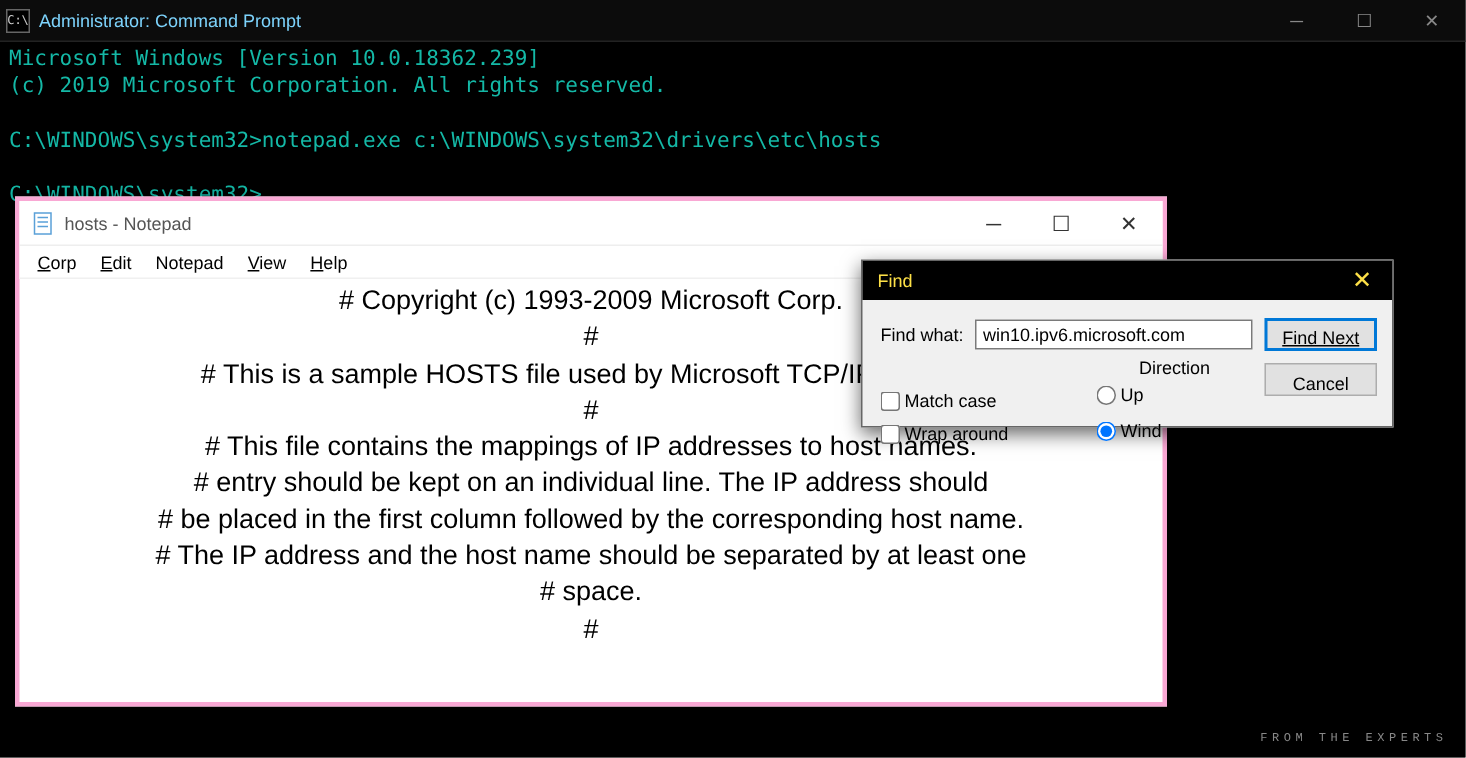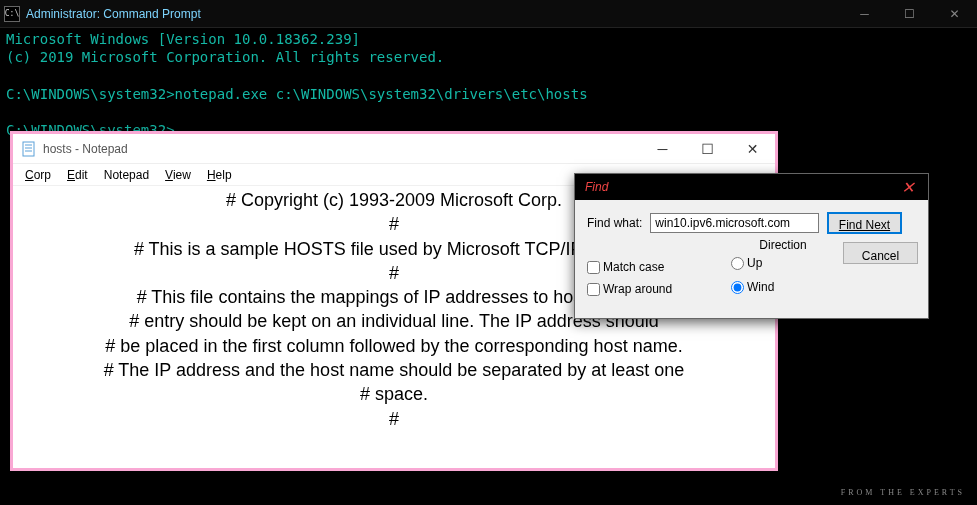--- a/index.html
+++ b/index.html
@@ -125,42 +125,41 @@
     top: 173px;
     left: 574px;
     width: 355px;
     background: #f0f0f0;
     border: 1px solid #666;
     box-shadow: 0 4px 12px rgba(0,0,0,0.6);
   }
   .find-titlebar {
     height: 26px;
     background: #000;
-    color: #ef4444;
+    color: #fde047;
     display: flex;
     align-items: center;
     padding-left: 10px;
     font-size: 12px;
-    font-style: italic;
   }
   .find-title { flex: 1; }
   .find-close {
     width: 40px;
     height: 26px;
     display: flex;
     align-items: center;
     justify-content: center;
     font-size: 16px;
   }
   .find-body {
-    padding: 12px 26px 14px 12px;
+    padding: 12px 10px 14px 12px;
     font-size: 12px;
     color: #000;
     position: relative;
-    height: 118px;
+    height: 84px;
   }
   .find-row1 {
     display: flex;
     align-items: center;
     gap: 8px;
   }
   .find-label {}
   .find-input {
     flex: 1;
     height: 20px;
@@ -225,21 +224,21 @@
   .radio-item input {
     width: 13px; height: 13px;
   }
   
   .watermark {
     position: absolute;
     bottom: 8px;
     right: 12px;
     text-align: left;
     color: #666;
-    font-family: Liberation Serif, serif;
+    font-family: Liberation Mono, monospace;
   }
   .wm-tag {
     font-size: 8px;
     letter-spacing: 3px;
     color: #888;
   }
   .underline-first::first-letter { text-decoration: underline; }
 </style>
 </head>
 <body>

